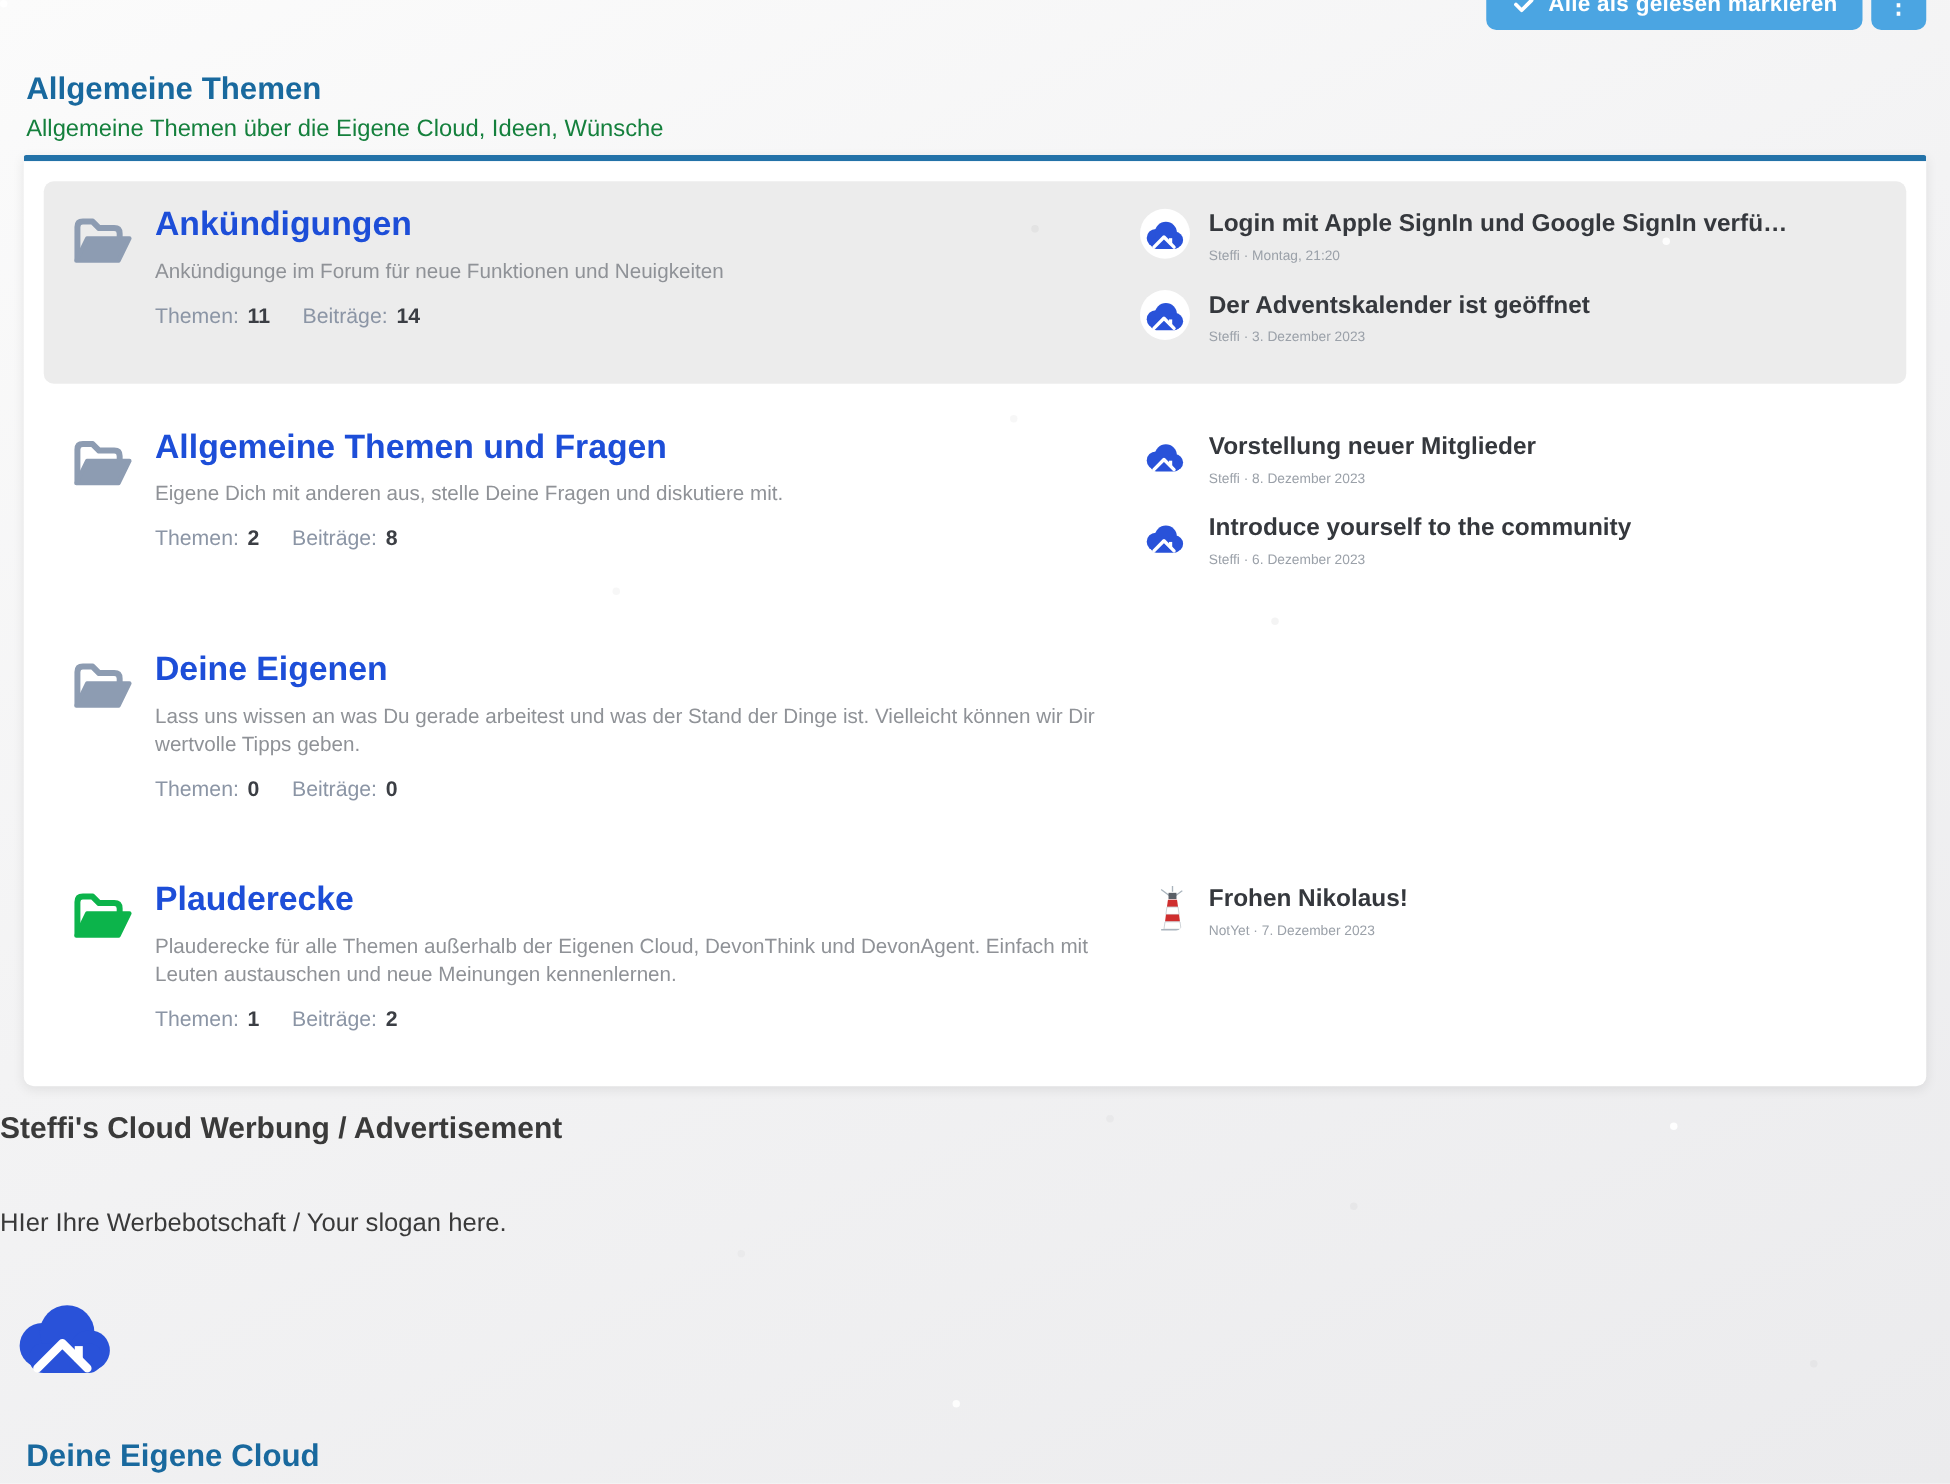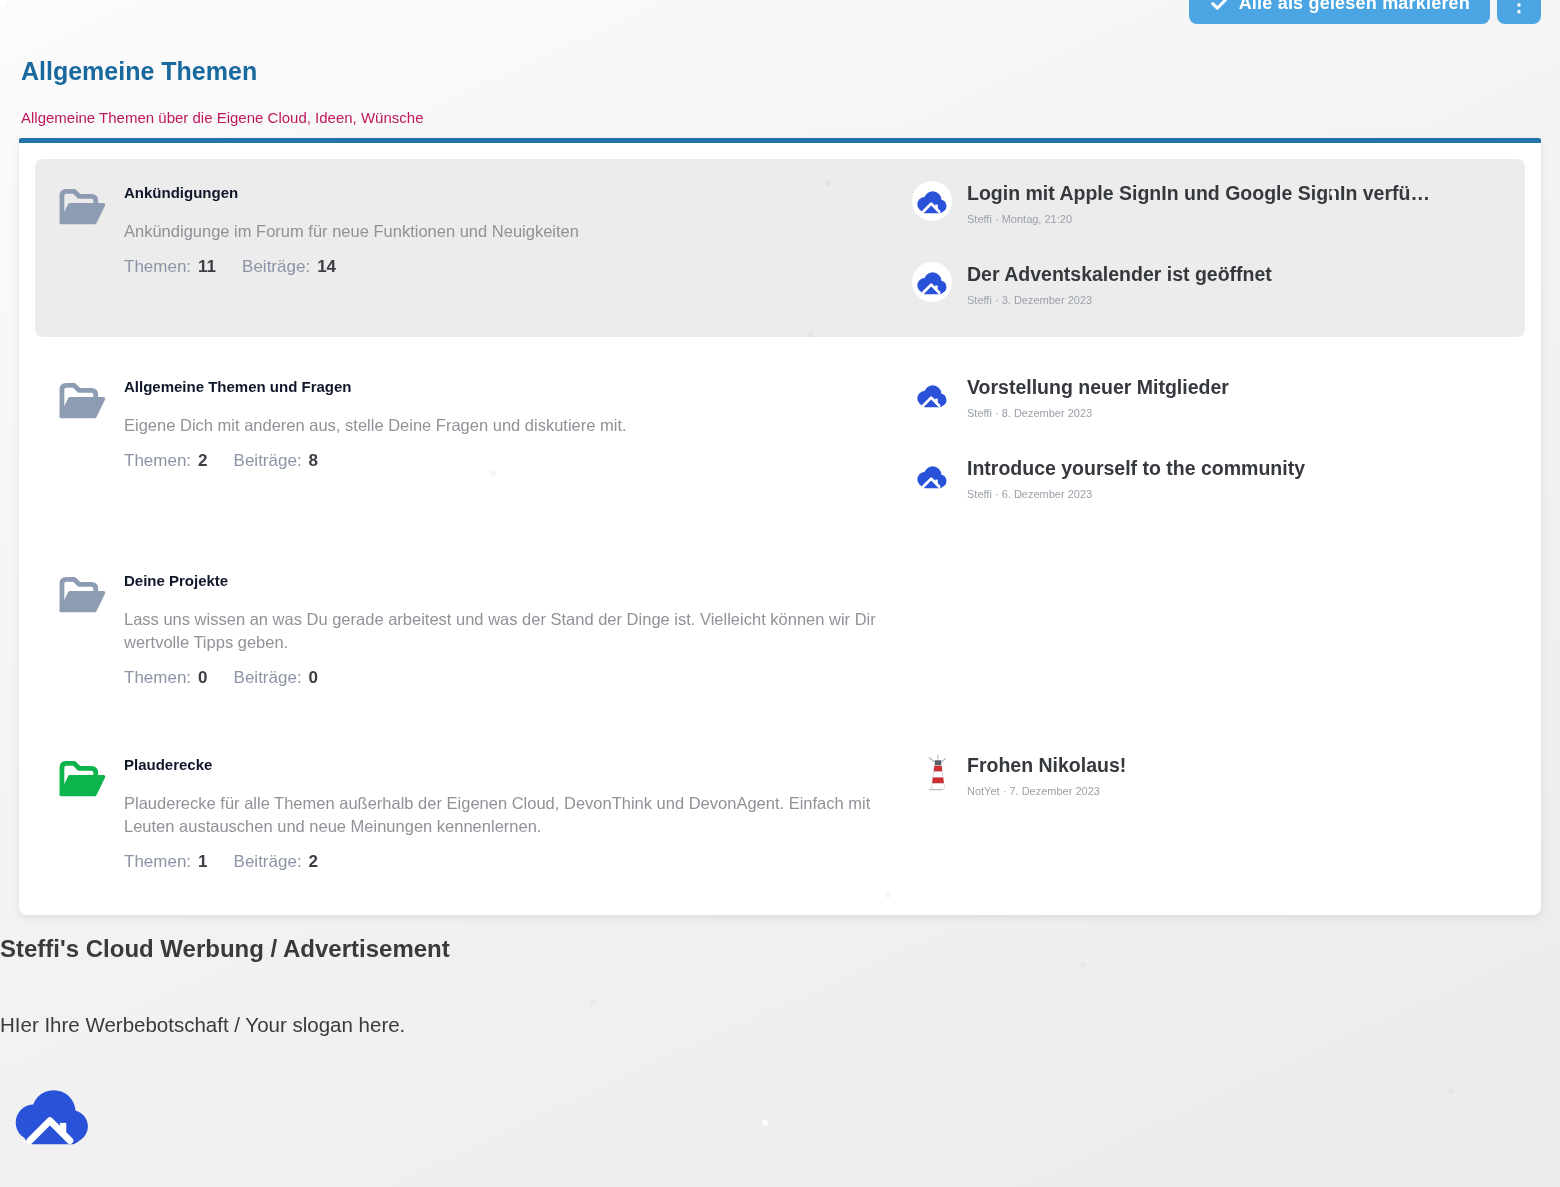--- a/index.html
+++ b/index.html
@@ -28,46 +28,46 @@
     background:#4ba5e2; color:#fff; border:none; border-radius:8px;
     height:41px; font-size:18px; font-weight:bold; letter-spacing:.2px;
     display:flex; align-items:center; gap:10px; padding:0 20px; cursor:pointer;
     font-family:"Liberation Sans",sans-serif;
   }
   .btn.icon-only { width:44px; padding:0; justify-content:center; font-size:20px; }
   .btn svg { flex:none; }
 
   .section-header { padding:56px 21px 0; }
   .section-header h2 { font-size:25px; line-height:30px; font-weight:bold; color:#19699e; }
-  .section-header p { margin-top:22px; font-size:15px; line-height:20px; color:#be185d; }
+  .section-header p { margin-top:8px; font-size:19px; line-height:20px; color:#15803d; }
 
   .panel {
     margin:10px 19px 0; background:#fff;
     border-top:5px solid #2372a8; border-radius:2px 2px 8px 8px;
     box-shadow:0 3px 9px rgba(0,0,0,.08);
     padding:16px;
   }
 
   .forum-row { display:flex; padding:20px 20px 26px; border-radius:8px; margin-bottom:16px; }
   .forum-row:last-child { margin-bottom:0; }
   .forum-row.highlighted { background:#ececec; }
 
   .icon-col { width:69px; flex:none; padding-top:4px; }
   .folder-gray { color:#8d9cb2; }
   .folder-green { color:#0cb44b; }
 
   .row-main { flex:1 1 auto; min-width:0; padding-right:24px; }
-  .forum-title { font-size:15px; line-height:28px; font-weight:bold; color:#0f172a; text-decoration:none; display:inline-block; cursor:pointer; }
+  .forum-title { font-size:27px; line-height:28px; font-weight:bold; color:#1d4ed8; text-decoration:none; display:inline-block; cursor:pointer; }
   .forum-desc { margin-top:13px; font-size:16.5px; line-height:23px; color:#8f9297; max-width:805px; }
   .forum-stats { margin-top:12px; font-size:17px; line-height:23px; display:flex; gap:26px; }
   .stat { display:flex; gap:7px; }
   .stat .lbl { color:#8b95a5; }
   .stat .val { color:#3b3e44; font-weight:600; }
 
-  .row-latest { width:593px; flex:none; display:flex; flex-direction:column; gap:32px; padding-top:2px; }
+  .row-latest { width:593px; flex:none; display:flex; flex-direction:column; gap:16px; padding-top:2px; }
   .topic { display:flex; gap:15px; }
   .avatar { width:40px; height:40px; flex:none; border-radius:50%; overflow:hidden; cursor:pointer; }
   .topic-text { min-width:0; }
   .topic-title { font-size:19.5px; line-height:24px; font-weight:bold; color:#35383d; text-decoration:none; display:block; cursor:pointer;
     white-space:nowrap; overflow:hidden; text-overflow:ellipsis; max-width:535px; }
   .topic-meta { margin-top:4px; font-size:11px; line-height:21px; color:#9ba1a9; }
   .topic-meta .author { color:#9ba1a9; text-decoration:none; cursor:pointer; }
 
   .ad-section { text-align:left; margin-top:20px; }
   .ad-title { font-size:24px; font-weight:bold; color:#3a3a3a; }
@@ -246,21 +246,21 @@
     </div>
   </div>
 
   <div class="forum-row">
     <div class="icon-col">
       <svg class="folder-gray" width="52" height="46" viewBox="0 0 60 50">
           <use href="#def-folder-open"></use>
         </svg>
     </div>
     <div class="row-main">
-      <a class="forum-title">Deine Projekte</a>
+      <a class="forum-title">Deine Eigenen</a>
       <div class="forum-desc">Lass uns wissen an was Du gerade arbeitest und was der Stand der Dinge ist. Vielleicht können wir Dir wertvolle Tipps geben.</div>
       <div class="forum-stats">
         <span class="stat">
             <span class="lbl">Themen:</span>
             <span class="val">0</span>
           </span>
         <span class="stat">
             <span class="lbl">Beiträge:</span>
             <span class="val">0</span>
           </span>

